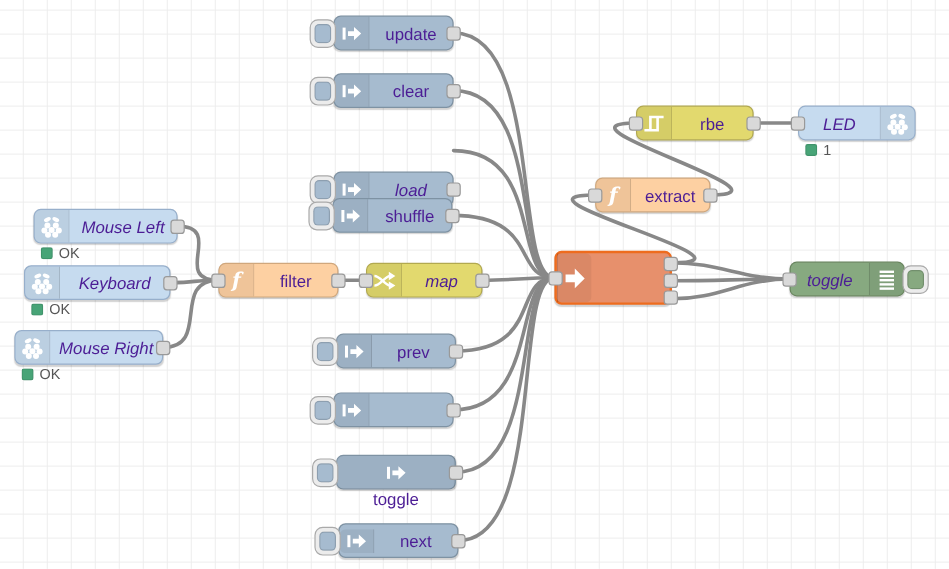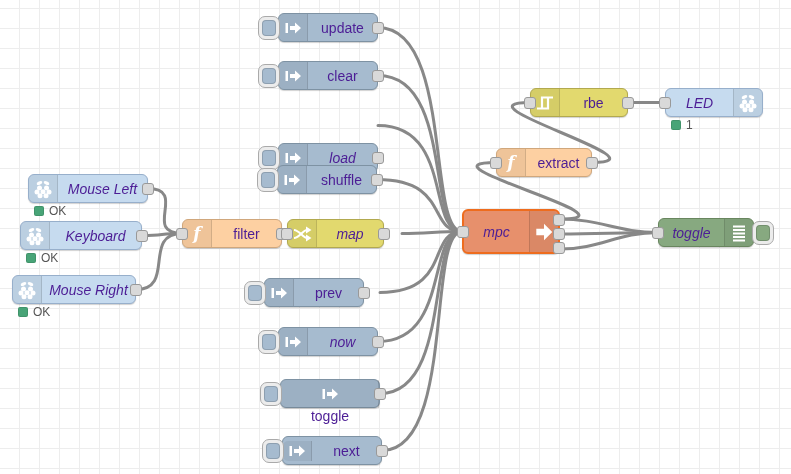--- a/index.html
+++ b/index.html
@@ -149,21 +149,21 @@
     <span class="icon-region left">
       <svg width="20" height="20" viewBox="0 0 20 20">
           <text x="10" y="15" font-size="17" font-style="italic" font-weight="bold" font-family="DejaVu Serif, serif" fill="#fff" text-anchor="middle">f</text>
         </svg>
     </span>
     <span class="label">filter</span>
     <span class="port in"></span>
     <span class="port out"></span>
   </div>
 
-  <div class="node t-switch" style="left:287px;top:219px;width:97px;">
+  <div class="node t-switch" style="left:305px;top:219px;width:97px;">
     <span class="icon-region left">
       <svg width="20" height="20" viewBox="0 0 20 20">
           <path d="M2 6 C7 6 11 14 15 14 M2 14 C7 14 11 6 15 6" fill="none" stroke="#fff" stroke-width="2"></path>
           <polygon points="14,2.5 19.5,6 14,9.5" fill="#fff"></polygon>
           <polygon points="14,10.5 19.5,14 14,17.5" fill="#fff"></polygon>
         </svg>
     </span>
     <span class="label italic">map</span>
     <span class="port in"></span>
     <span class="port out"></span>
@@ -218,21 +218,21 @@
     <span class="icon-region left">
       <svg width="20" height="20" viewBox="0 0 20 20" fill="#fff">
           <rect x="2.5" y="5" width="2.5" height="10"></rect>
           <path d="M7 8 h5 V4.5 l6 5.5 -6 5.5 V12 H7 z"></path>
         </svg>
     </span>
     <span class="label">shuffle</span>
     <span class="port out"></span>
   </div>
 
-  <div class="node t-inject" style="left:264px;top:278px;width:100px;">
+  <div class="node t-inject" style="left:280px;top:278px;width:100px;">
     <span class="inject-btn">
         <span class="btn-inner"></span>
       </span>
     <span class="icon-region left">
       <svg width="20" height="20" viewBox="0 0 20 20" fill="#fff">
           <rect x="2.5" y="5" width="2.5" height="10"></rect>
           <path d="M7 8 h5 V4.5 l6 5.5 -6 5.5 V12 H7 z"></path>
         </svg>
     </span>
     <span class="label">prev</span>
@@ -242,21 +242,20 @@
   <div class="node t-inject" style="left:278px;top:327px;width:100px;">
     <span class="inject-btn">
         <span class="btn-inner"></span>
       </span>
     <span class="icon-region left">
       <svg width="20" height="20" viewBox="0 0 20 20" fill="#fff">
           <rect x="2.5" y="5" width="2.5" height="10"></rect>
           <path d="M7 8 h5 V4.5 l6 5.5 -6 5.5 V12 H7 z"></path>
         </svg>
     </span>
-    <span class="label italic">now</span>
     <span class="port out"></span>
   </div>
 
   <div class="node t-inject" style="left:280px;top:379px;width:100px;flex-direction:column;">
     <span class="inject-btn">
         <span class="btn-inner"></span>
       </span>
     <span class="icon-region left">
       <svg width="20" height="20" viewBox="0 0 20 20" fill="#fff">
           <rect x="2.5" y="5" width="2.5" height="10"></rect>
@@ -275,21 +274,20 @@
       <svg width="20" height="20" viewBox="0 0 20 20" fill="#fff">
           <rect x="2.5" y="5" width="2.5" height="10"></rect>
           <path d="M7 8 h5 V4.5 l6 5.5 -6 5.5 V12 H7 z"></path>
         </svg>
     </span>
     <span class="label">next</span>
     <span class="port out"></span>
   </div>
 
   <div class="node t-mpd" style="left:462px;top:209px;width:98px;height:45px;">
-    <span class="label italic">mpc</span>
     <span class="icon-region right">
       <svg width="22" height="22" viewBox="0 0 20 20" fill="#fff">
           <path d="M3 7 h7 V2.5 l7.5 7.5 -7.5 7.5 V13 H3 z"></path>
         </svg>
     </span>
     <span class="port in"></span>
     <span class="port" style="right:-7px;top:3px;"></span>
     <span class="port" style="right:-7px;top:17px;"></span>
     <span class="port" style="right:-7px;top:31px;"></span>
   </div>

